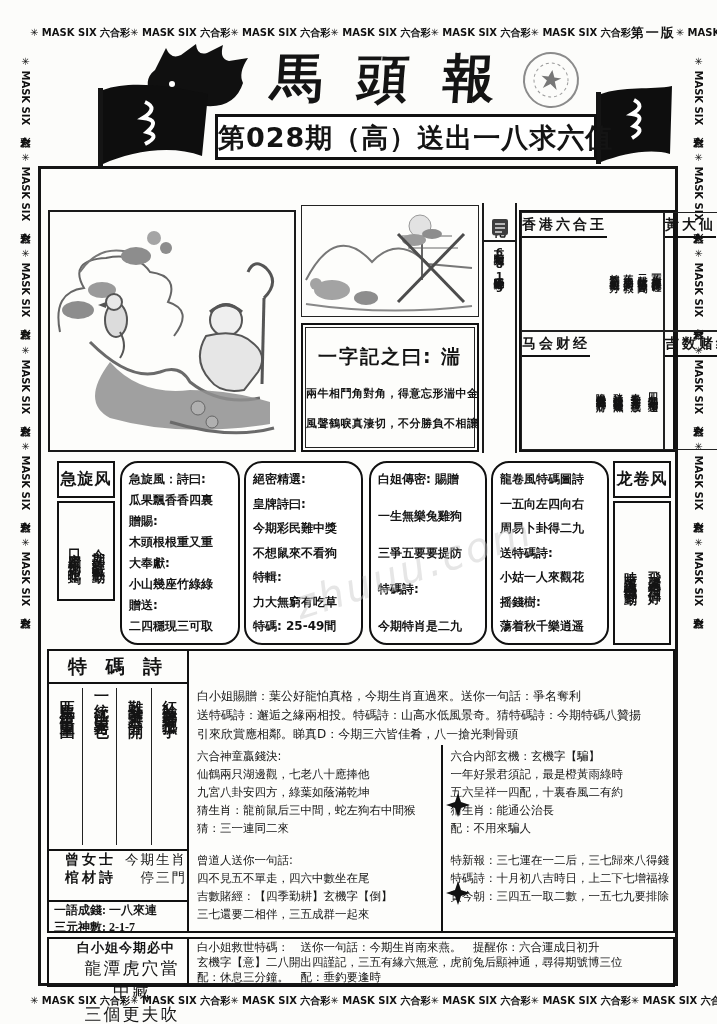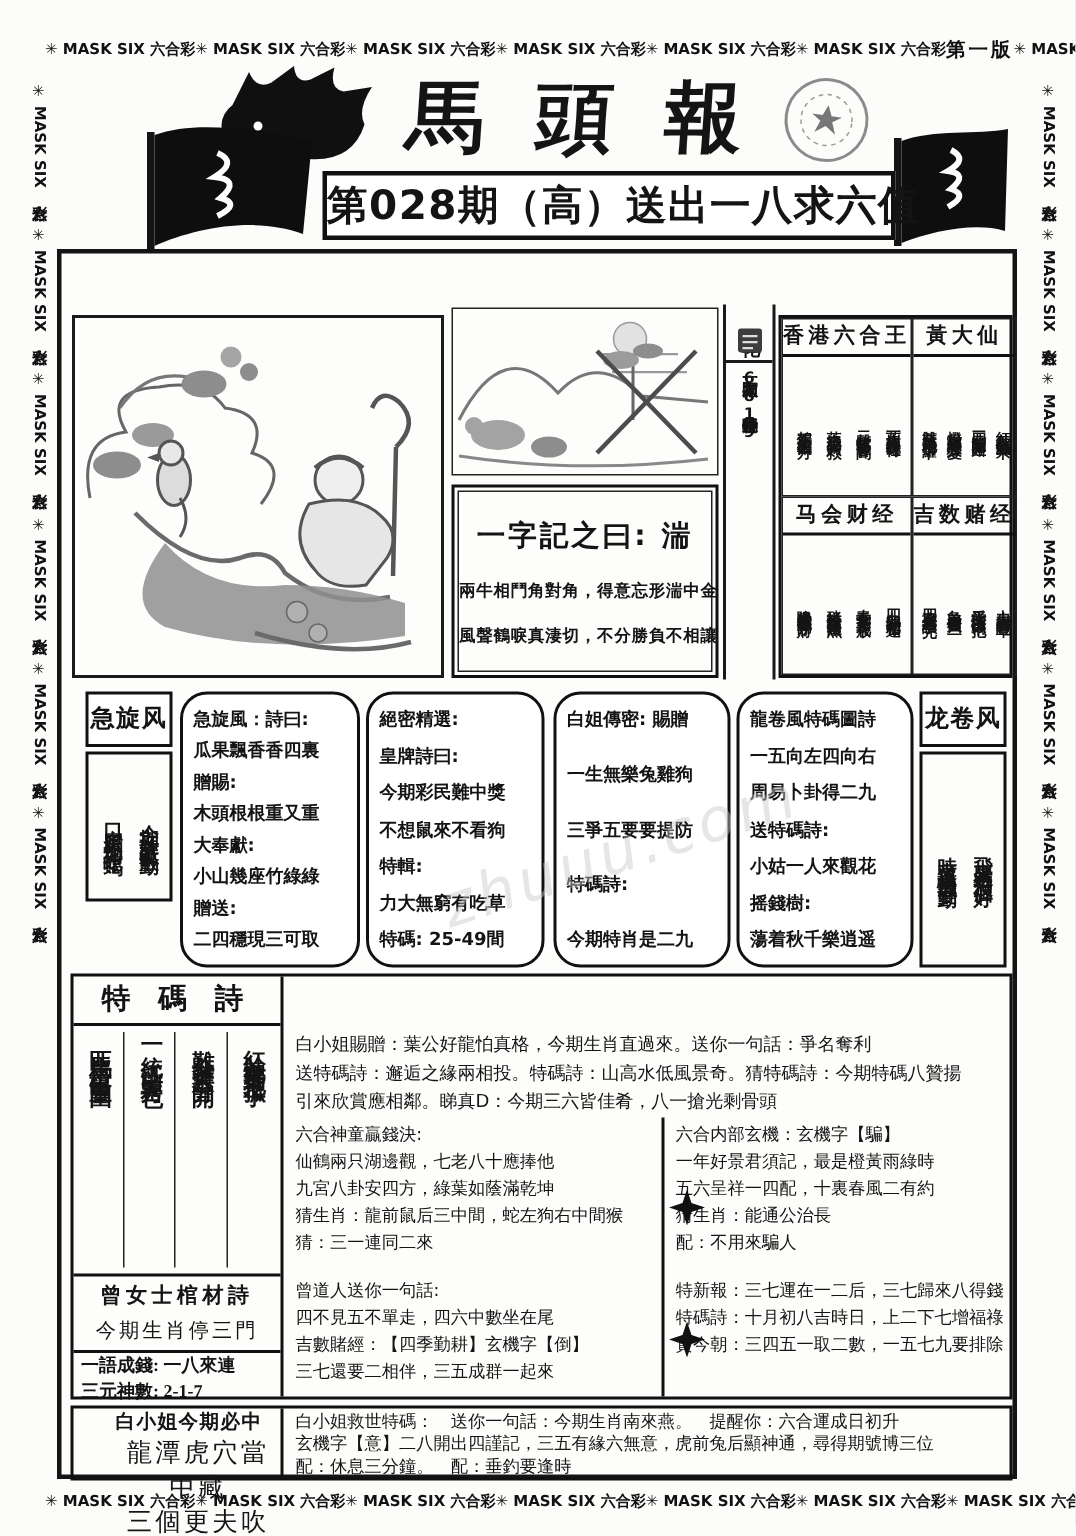--- a/index.html
+++ b/index.html
@@ -42,21 +42,21 @@
   .riddle-t{font-size:19px;font-weight:bold;letter-spacing:2px;}
   .riddle-l{font-size:11px;font-weight:bold;letter-spacing:.5px;white-space:nowrap;}
   .strip{left:441px;top:34px;width:35px;height:250px;border-left:2px solid #1a1a1a;
          border-right:2px solid #1a1a1a;display:flex;flex-direction:column;align-items:center;}
   .vtx{writing-mode:vertical-rl;text-orientation:upright;}
   .strip-label{font-size:13px;font-weight:bold;letter-spacing:3px;margin-top:6px;}
   .strip-div{width:100%;border-top:2px solid #1a1a1a;margin:4px 0;}
   .strip-phrase{font-size:10.5px;font-weight:bold;letter-spacing:0;}
   .pgrid{left:478px;top:41px;width:156px;height:242px;border:2px solid #111;
          display:grid;grid-template-columns:1fr 1fr;grid-template-rows:1fr 1fr;}
-  .pcell{border:1px solid #222;display:flex;flex-direction:column;box-sizing:border-box;}
+  .pcell{border:1px solid #222;display:flex;flex-direction:row;box-sizing:border-box;}
   .ptitle{height:23px;border-bottom:2px solid #111;font-weight:bold;font-size:14px;
           text-align:center;line-height:22px;letter-spacing:3px;white-space:nowrap;overflow:hidden;}
   .pbody{flex:1;display:flex;flex-direction:row-reverse;justify-content:space-evenly;
          align-items:center;padding:2px 0;}
   .vsm{font-size:10px;font-weight:bold;letter-spacing:1.5px;}
   
   .vlabelbox{display:flex;flex-direction:column;}
   .vl-title{border:2.5px solid #111;font-weight:bold;font-size:16px;text-align:center;
             padding:6px 0;letter-spacing:1px;background:#fff;}
   .vl-body{border:2.5px solid #111;margin-top:3px;flex:1;display:flex;flex-direction:row-reverse;
@@ -67,22 +67,22 @@
   .rb .ln{font-size:12px;font-weight:bold;white-space:nowrap;letter-spacing:0;}
   
   .rowc{left:6px;top:480px;width:628px;height:284px;border:2.5px solid #111;}
   .spcol{position:absolute;left:0;top:0;width:140px;height:100%;border-right:2px solid #111;box-sizing:border-box;}
   .sp-title{height:31px;border-bottom:2.5px solid #111;text-align:center;font-weight:bold;
             font-size:19px;line-height:30px;letter-spacing:6px;font-family:"DejaVu Serif",serif;}
   .sp-body{height:167px;display:flex;flex-direction:row-reverse;justify-content:space-evenly;
            border-bottom:2px solid #111;box-sizing:border-box;padding:4px 0;}
   .sp-body > :not(:first-child){border-right:1.5px solid #222;padding-right:6px;}
   .vbig{font-size:15px;font-weight:bold;letter-spacing:4px;font-family:"DejaVu Serif",serif;}
-  .coffin{height:51px;border-bottom:2px solid #111;box-sizing:border-box;text-align:center;
-          display:flex;flex-direction:column;justify-content:space-evenly;}
+  .coffin{height:51px;border-bottom:2px solid #111;box-sizing:border-box;text-align:right;
+          display:flex;flex-direction:row;justify-content:space-evenly;}
   .coffin-t{font-size:14px;font-weight:bold;letter-spacing:3px;font-family:"DejaVu Serif",serif;}
   .coffin-l{font-size:13.5px;letter-spacing:2px;}
   .moneybx{height:33px;display:flex;flex-direction:column;justify-content:space-evenly;
            padding-left:5px;}
   .moneybx div{font-size:12px;font-weight:bold;white-space:nowrap;font-family:Liberation Serif, serif;}
   .rightc{position:absolute;left:140px;top:0;right:0;bottom:0;margin-top:32px;}
   .para{padding:4px 8px 2px 8px;border-bottom:0;}
   .para div{font-size:12px;line-height:19px;white-space:nowrap;}
   .cols2{position:absolute;left:0;right:0;top:62px;bottom:0;display:flex;}
   .lcol{width:268px;border-right:2px solid #111;box-sizing:border-box;padding:2px 4px 0 8px;}

